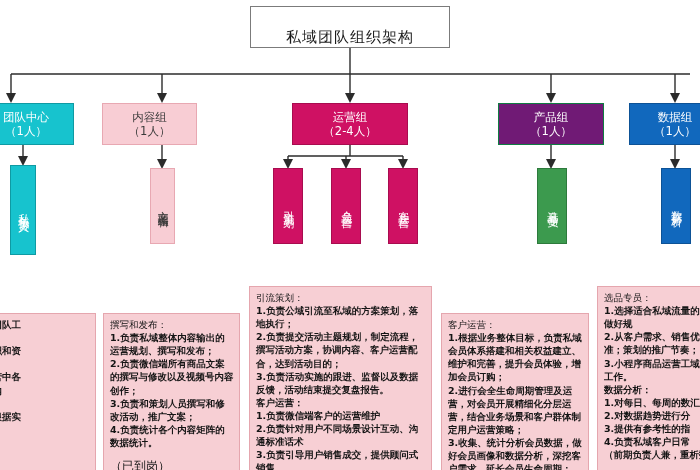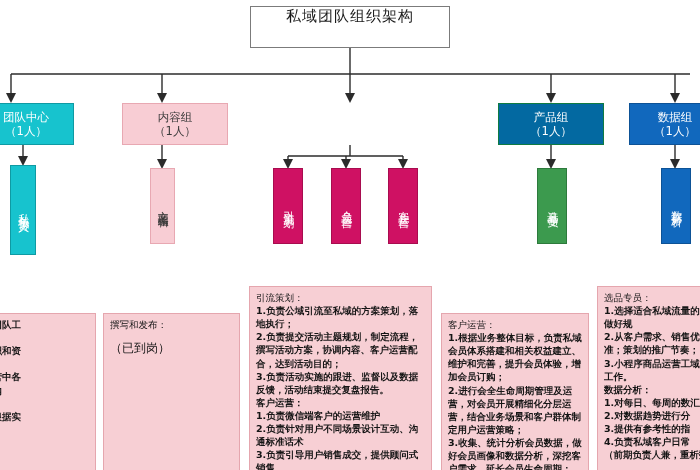--- a/index.html
+++ b/index.html
@@ -37,21 +37,21 @@
   .root-box {
     position: absolute;
     left: 250px;
     top: 6px;
     width: 200px;
     height: 42px;
     border: 1px solid #7b7b7b;
     background: #ffffff;
     box-sizing: border-box;
     display: flex;
-    align-items: flex-start;
+    align-items: flex-end;
     justify-content: center;
   }
   .root-box .label {
     font-size: 15px;
     color: #1b1b1b;
     letter-spacing: 1px;
     font-weight: 500;
   }
 
   
@@ -174,25 +174,29 @@
   </svg>
 
   <div class="root-box">
     <span class="label">私域团队组织架构</span>
   </div>
 
   <div class="dept-box" id="dept-0" style="left: -22px; width: 96px; background: rgb(23, 195, 206); border: 1px solid rgb(15, 154, 163);">
     <span class="name">团队中心</span>
     <span class="count">（1人）</span>
   </div>
-  <div class="dept-box" id="dept-1" style="left: 122px; width: 106px; background: rgb(248, 205, 212); border: 1px solid rgb(232, 168, 178);">
+  <div class="dept-box" id="dept-1" style="left: 102px; width: 95px; background: rgb(248, 205, 212); border: 1px solid rgb(232, 168, 178);">
     <span class="name" style="color: rgb(58, 58, 58);">内容组</span>
     <span class="count" style="color: rgb(58, 58, 58);">（1人）</span>
   </div>
-  <div class="dept-box" id="dept-3" style="left: 498px; width: 106px; background: #0369a1; border: 1px solid rgb(15, 123, 66);">
+  <div class="dept-box" id="dept-2" style="left: 292px; width: 116px; background: rgb(207, 17, 99); border: 1px solid rgb(168, 12, 79);">
+    <span class="name">运营组</span>
+    <span class="count">（2-4人）</span>
+  </div>
+  <div class="dept-box" id="dept-3" style="left: 498px; width: 106px; background: #701a75; border: 1px solid rgb(15, 123, 66);">
     <span class="name">产品组</span>
     <span class="count">（1人）</span>
   </div>
   <div class="dept-box" id="dept-4" style="left: 629px; width: 92px; background: rgb(17, 104, 189); border: 1px solid rgb(13, 82, 150);">
     <span class="name">数据组</span>
     <span class="count">（1人）</span>
   </div>
 
   <div class="role-box" id="role-0" style="left: 10px; top: 165px; width: 26px; height: 90px; background: rgb(23, 195, 206); border: 1px solid rgb(15, 154, 163);">
     <span class="vtext">私域负责人</span>
@@ -224,20 +228,24 @@
 顺利开展；
 评估私域运营中各
 准，如文案内
 等审核；
 数据分析，根据实
 整和改进；</p>
 
   </div>
   <div class="desc-panel" id="desc-1" style="left: 103px; top: 289px; width: 137px; height: 181px;">
     <p class="dtitle">撰写和发布：</p>
+    <p class="dbody">1.负责私域整体内容输出的运营规划、撰写和发布；
+2.负责微信端所有商品文案的撰写与修改以及视频号内容创作；
+3.负责和策划人员撰写和修改活动，推广文案；
+4.负责统计各个内容矩阵的数据统计。</p>
     <p class="dnote">（已到岗）</p>
   </div>
   <div class="desc-panel" id="desc-2" style="left: 249px; top: 262px; width: 183px; height: 208px;">
     <p class="dtitle">引流策划：</p>
     <p class="dbody">1.负责公域引流至私域的方案策划，落地执行；
 2.负责提交活动主题规划，制定流程，撰写活动方案，协调内容、客户运营配合，达到活动目的；
 3.负责活动实施的跟进、监督以及数据反馈，活动结束提交复盘报告。
 客户运营：
 1.负责微信端客户的运营维护
 2.负责针对用户不同场景设计互动、沟通标准话术

